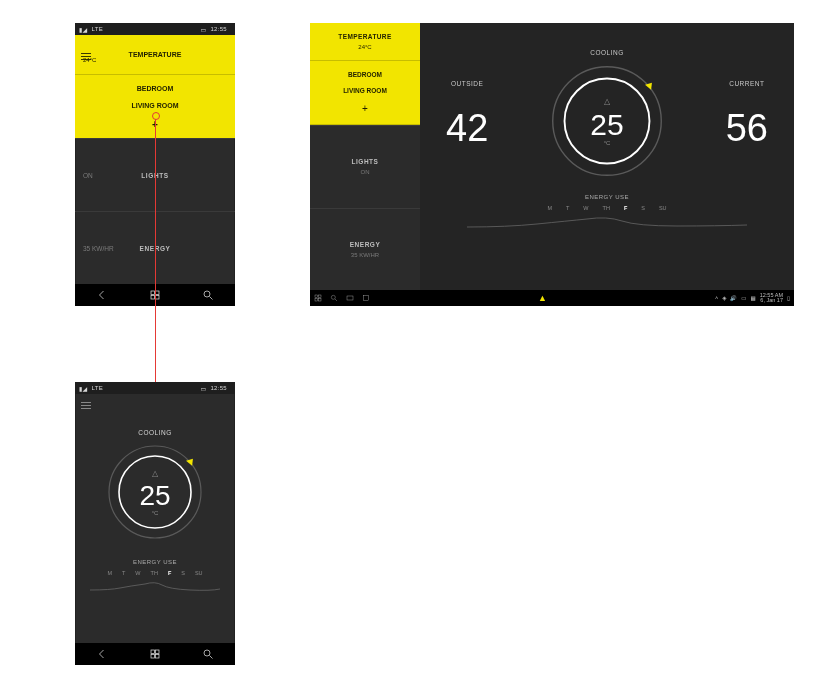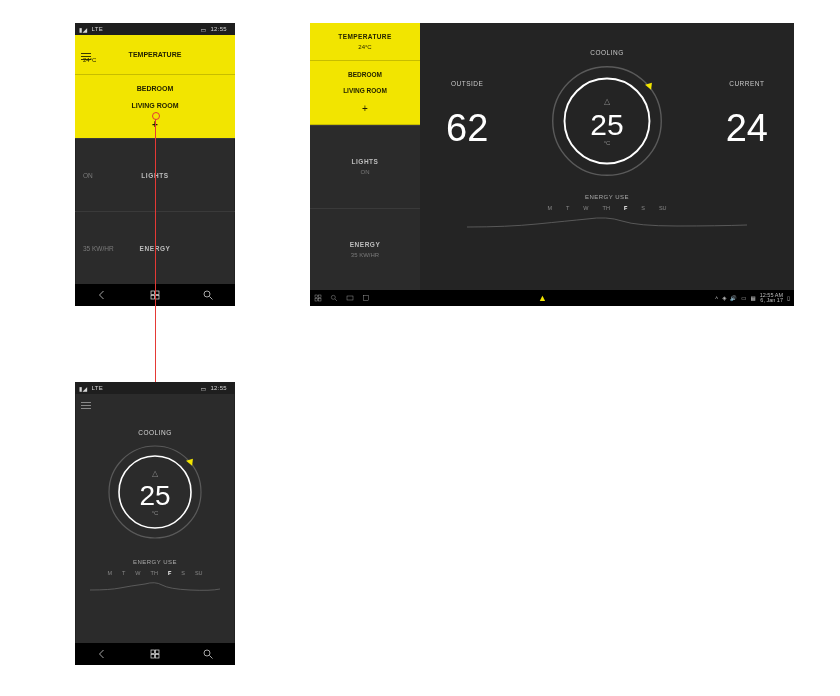--- a/index.html
+++ b/index.html
@@ -364,42 +364,42 @@
       <div class="ds-grey">
         <span class="lab">ENERGY</span>
         <span class="val">35 KW/HR</span>
       </div>
     </div>
 
     <div class="dtop-main">
       <div class="readings">
         <div class="rcol">
           <span class="lab">OUTSIDE</span>
-          <span class="big">62</span>
+          <span class="big">42</span>
         </div>
 
         <div class="rcol center">
           <span class="lab">COOLING</span>
           <div class="ddial">
             <svg viewBox="0 0 100 100">
               <circle cx="50" cy="50" r="46"></circle>
               <circle class="inner" cx="50" cy="50" r="36"></circle>
             </svg>
             <div class="mark"></div>
             <div class="ctr">
               <div class="caret">△</div>
               <div class="num">25</div>
               <div class="unit">°C</div>
             </div>
           </div>
         </div>
 
         <div class="rcol">
           <span class="lab">CURRENT</span>
-          <span class="big">24</span>
+          <span class="big">56</span>
         </div>
       </div>
 
       <div class="dtop-energy">
         <div class="title">ENERGY USE</div>
         <div class="days">
           <span>M</span>
           <span>T</span>
           <span>W</span>
           <span>TH</span>

